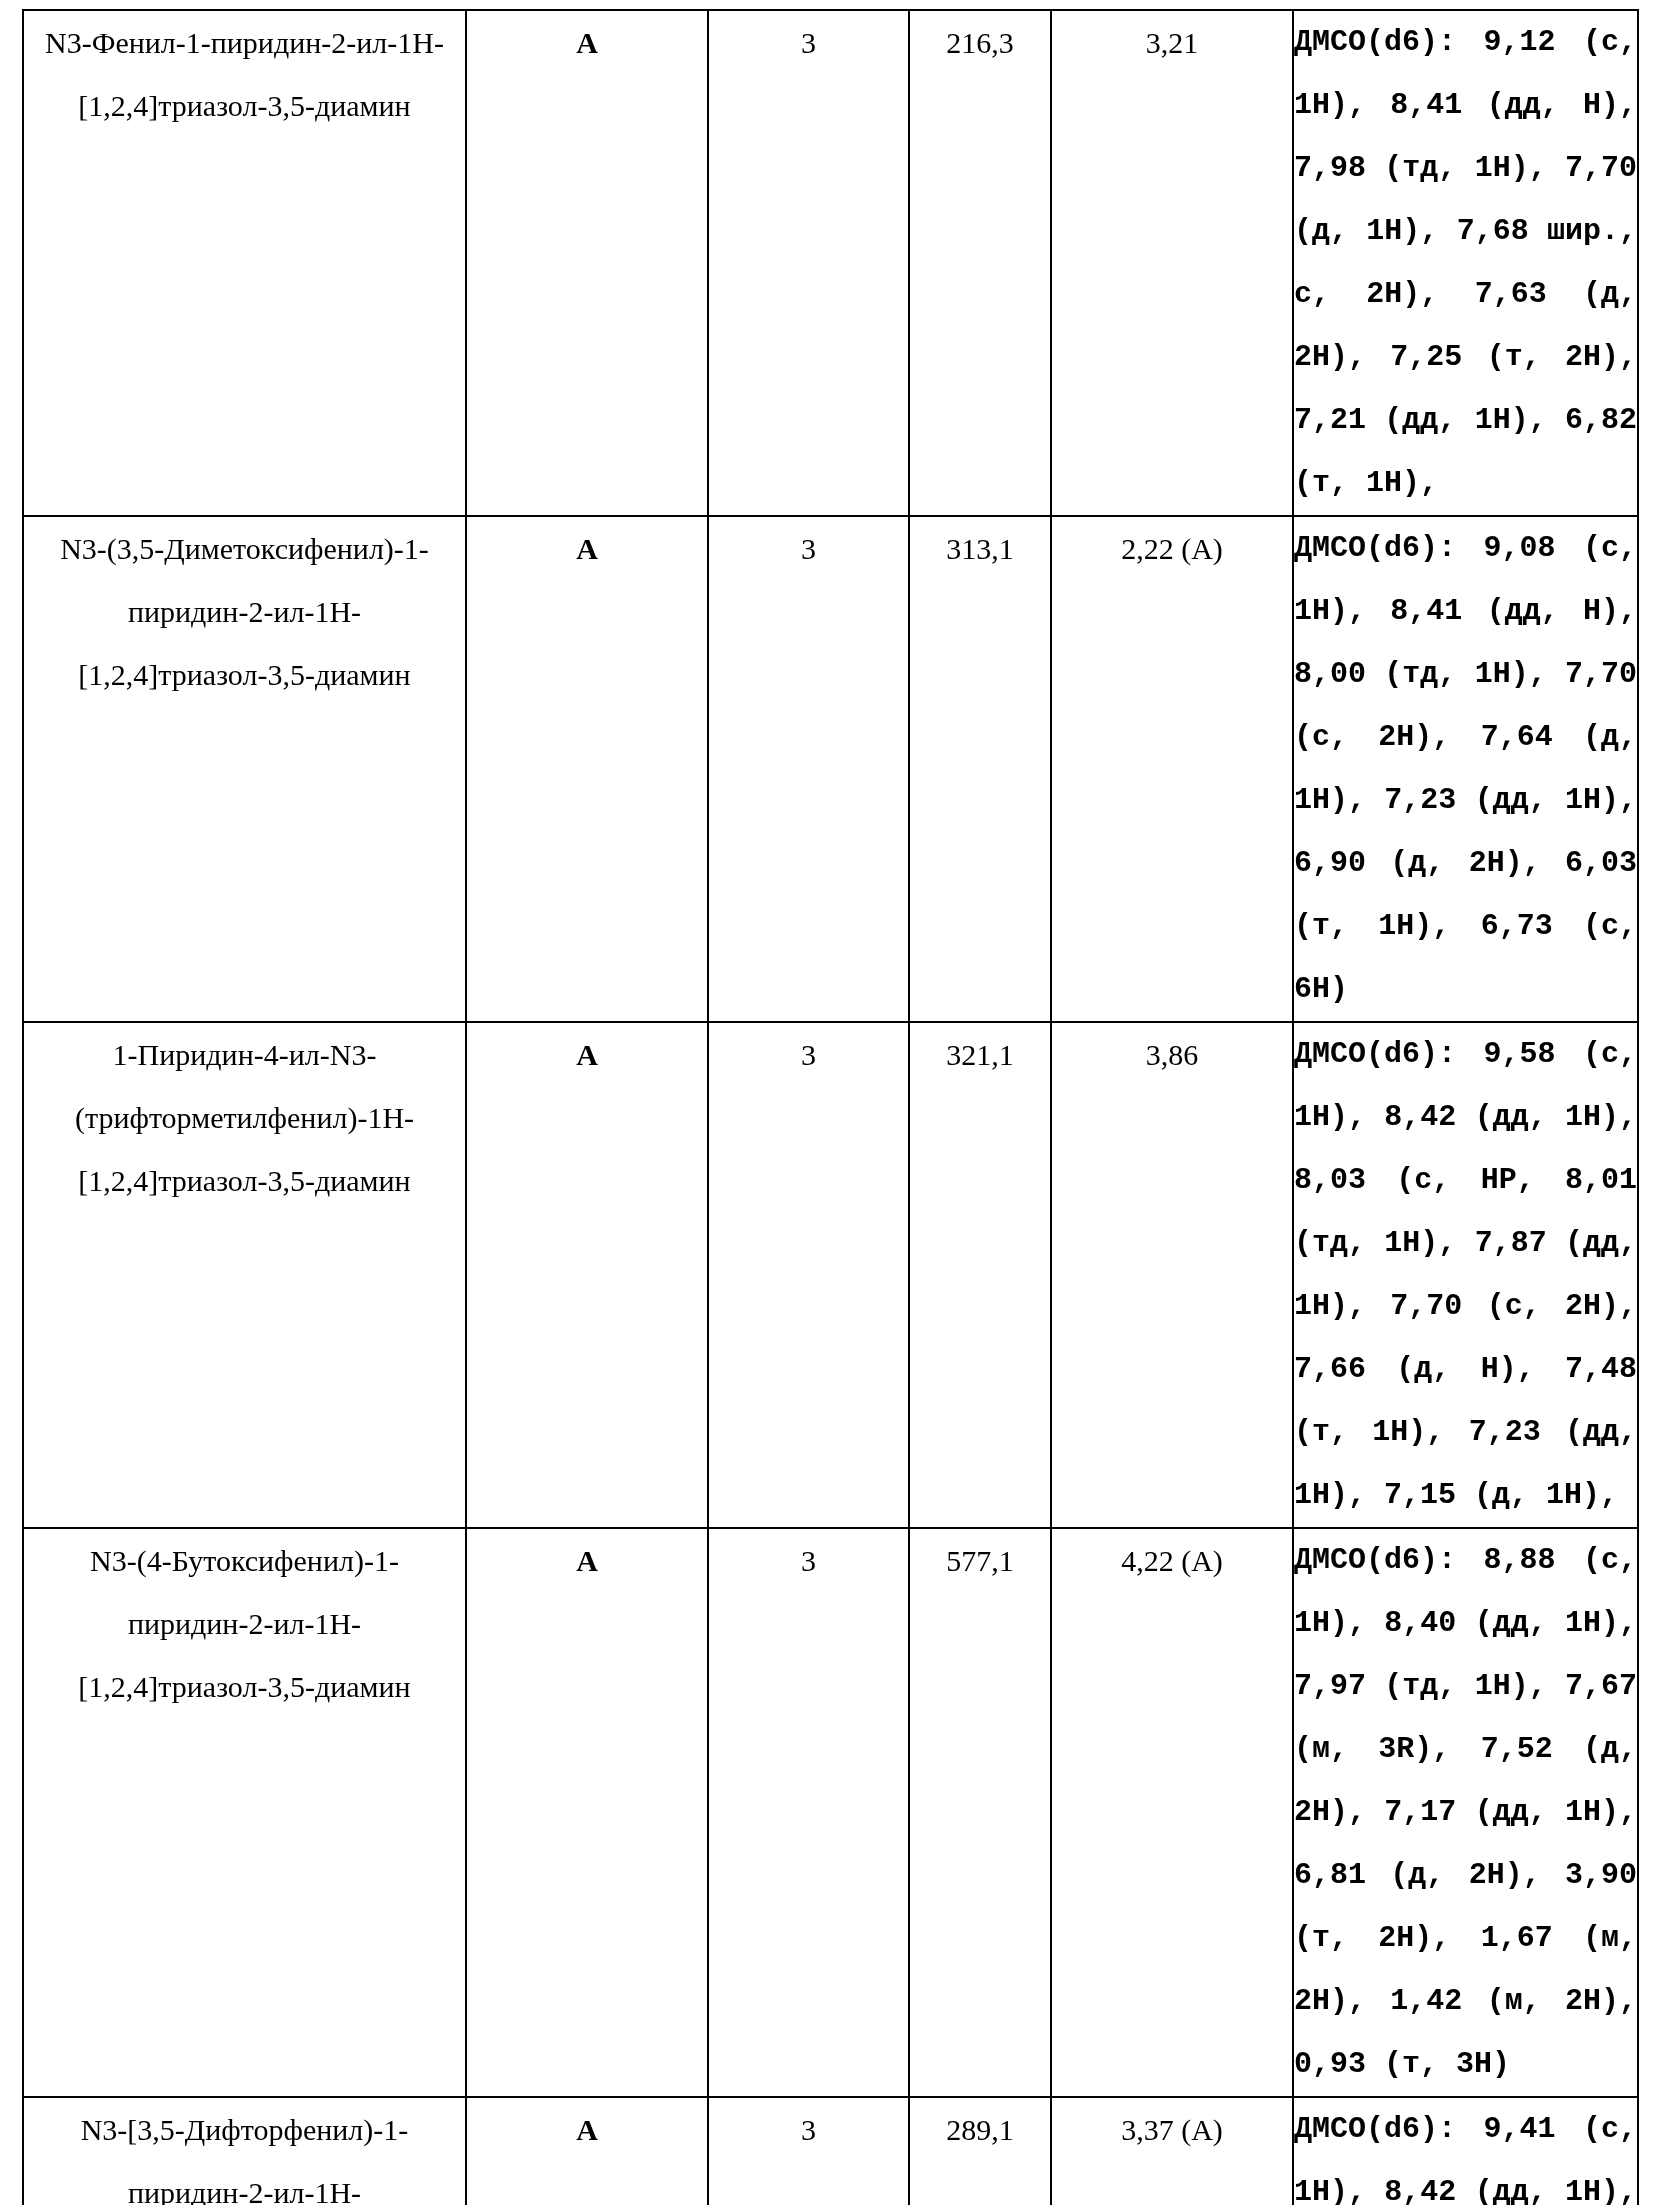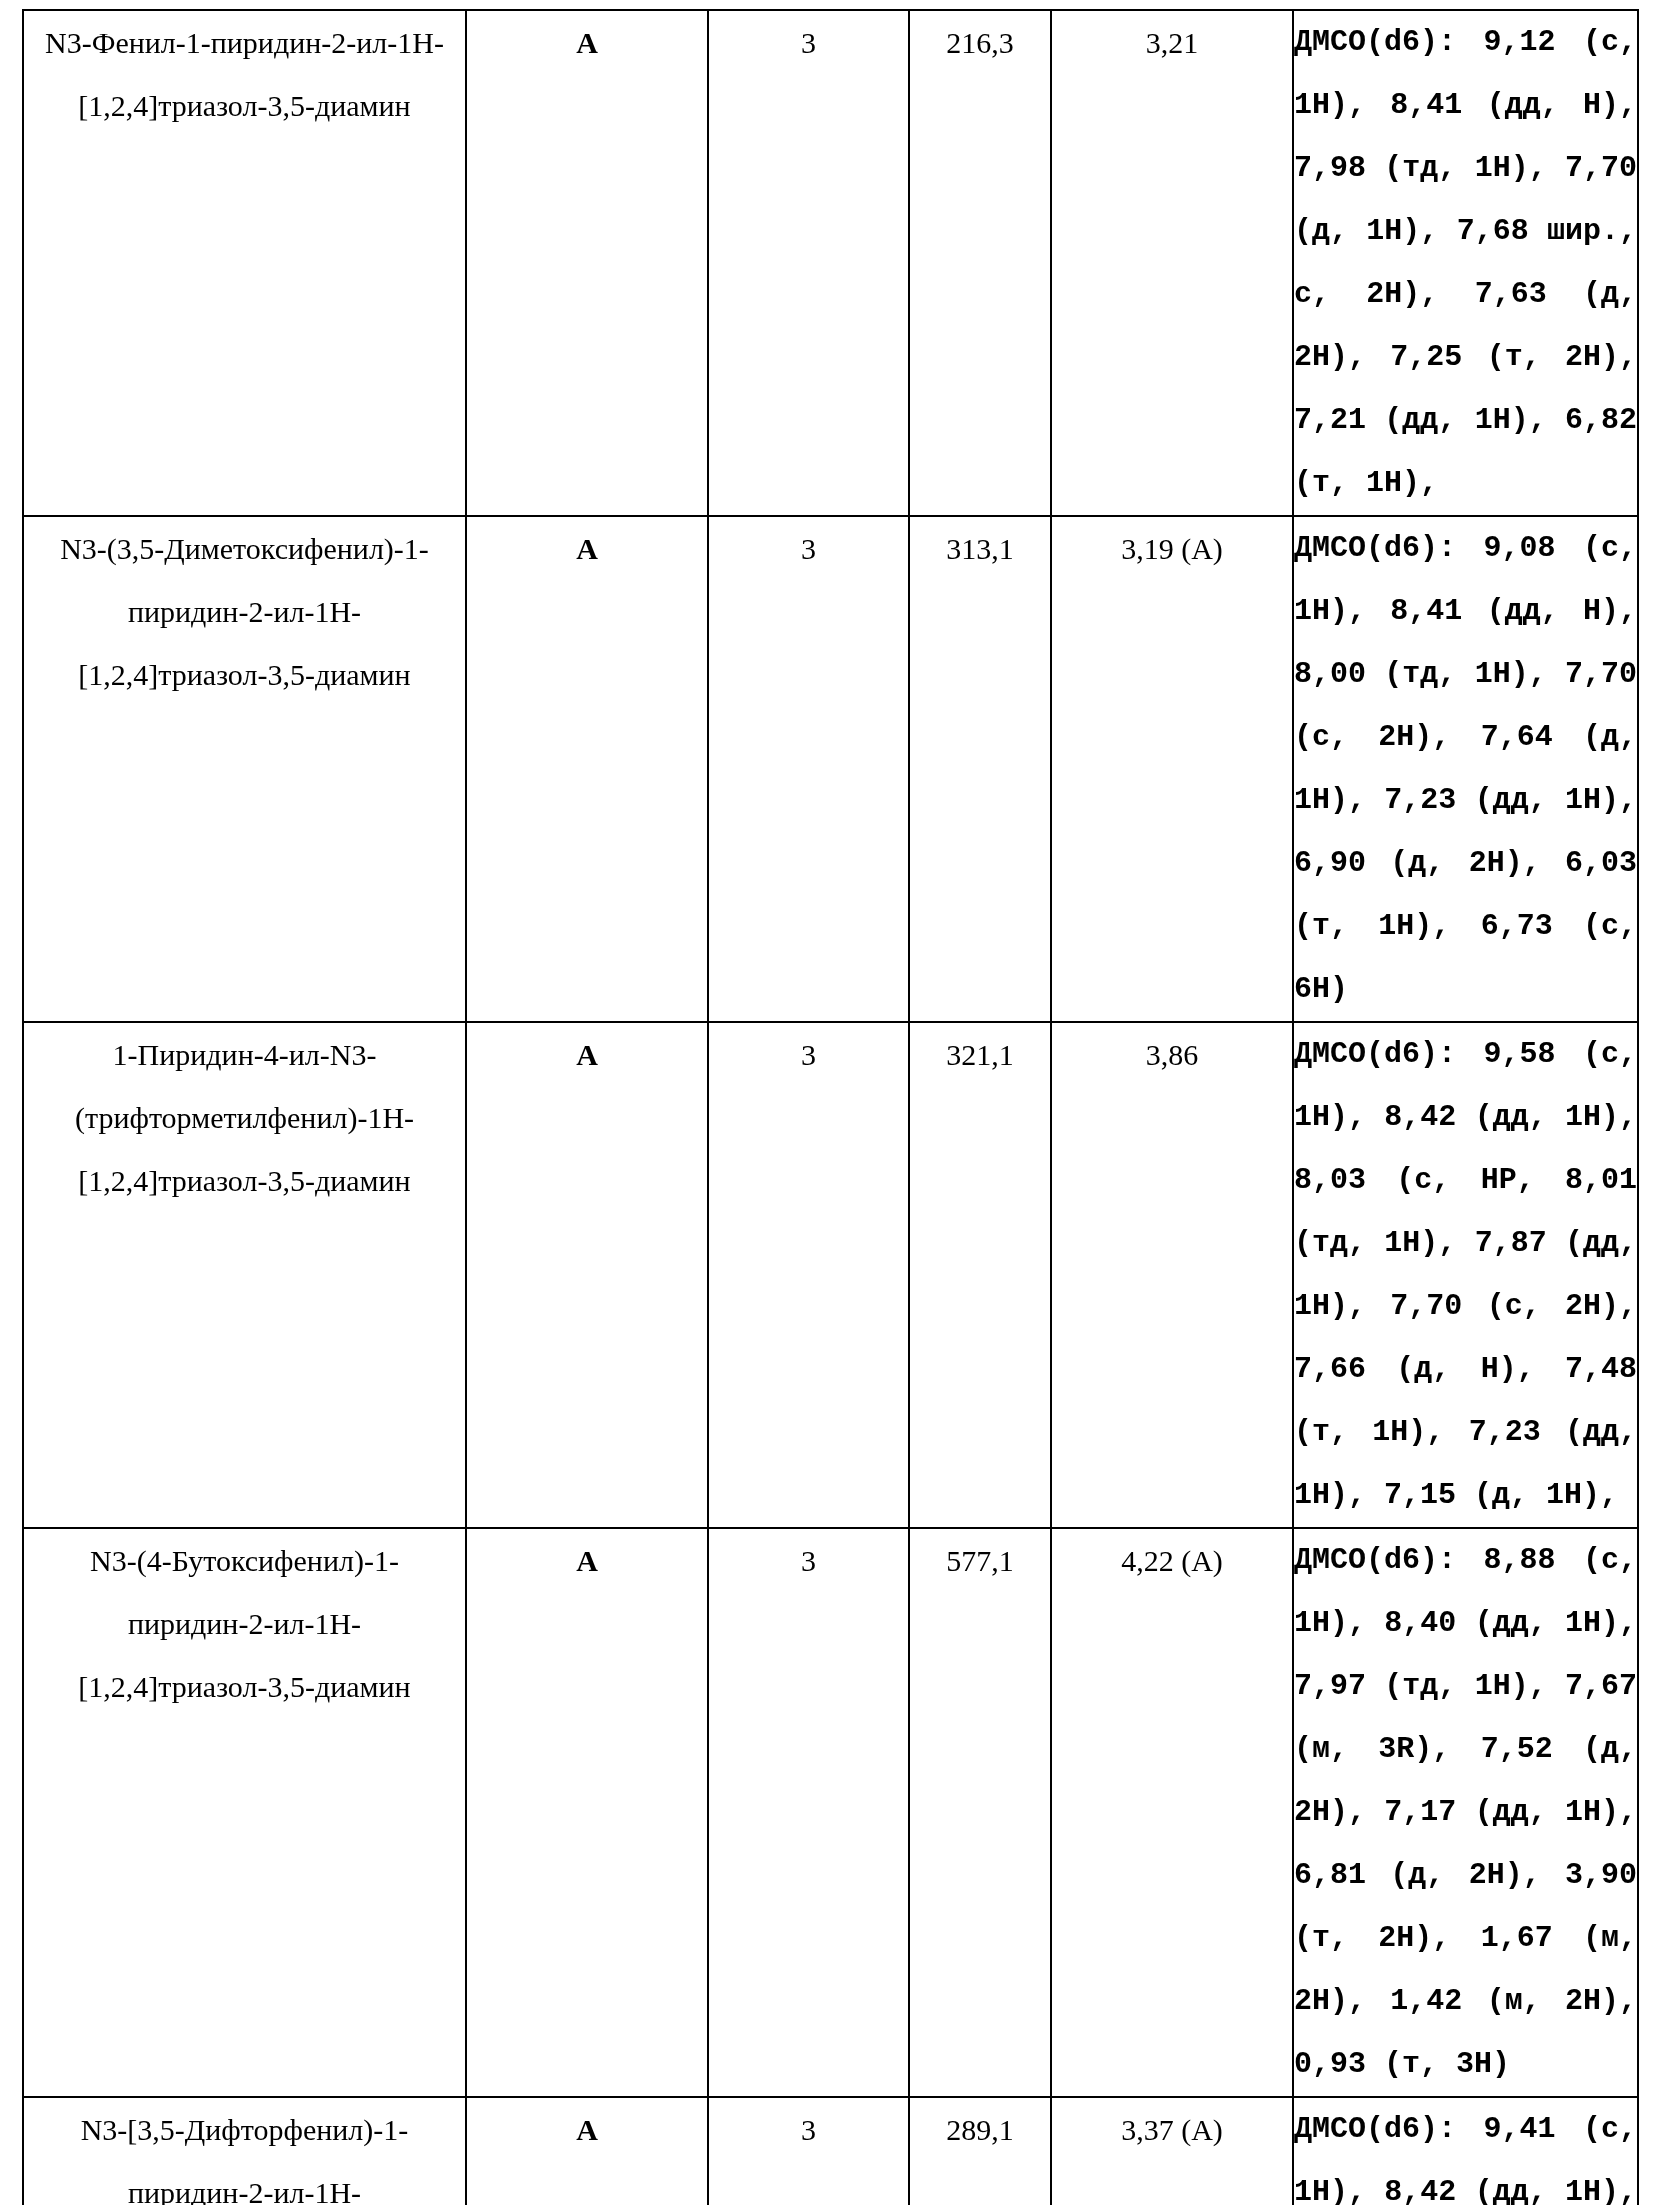--- a/index.html
+++ b/index.html
@@ -48,21 +48,21 @@
       <td class="center">3</td>
       <td class="center">216,3</td>
       <td class="center">3,21</td>
       <td class="nmr">ДМСО(d6): 9,12 (с, 1Н), 8,41 (дд, Н), 7,98 (тд, 1Н), 7,70 (д, 1Н), 7,68 шир., с, 2Н), 7,63 (д, 2Н), 7,25 (т, 2Н), 7,21 (дд, 1Н), 6,82 (т, 1Н),</td>
     </tr>
     <tr class="r2">
       <td class="name">N3-(3,5-Диметоксифенил)-1-пиридин-2-ил-1Н-[1,2,4]триазол-3,5-диамин</td>
       <td class="center bold">A</td>
       <td class="center">3</td>
       <td class="center">313,1</td>
-      <td class="center">3,19 (A)</td>
+      <td class="center">2,22 (A)</td>
       <td class="nmr">ДМСО(d6): 9,08 (с, 1Н), 8,41 (дд, Н), 8,00 (тд, 1Н), 7,70 (с, 2Н), 7,64 (д, 1Н), 7,23 (дд, 1Н), 6,90 (д, 2Н), 6,03 (т, 1Н), 6,73 (с, 6Н)</td>
     </tr>
     <tr class="r3">
       <td class="name">1-Пиридин-4-ил-N3-(трифторметилфенил)-1Н-[1,2,4]триазол-3,5-диамин</td>
       <td class="center bold">A</td>
       <td class="center">3</td>
       <td class="center">321,1</td>
       <td class="center">3,86</td>
       <td class="nmr">ДМСО(d6): 9,58 (с, 1Н), 8,42 (дд, 1Н), 8,03 (с, НР, 8,01 (тд, 1Н), 7,87 (дд, 1Н), 7,70 (с, 2Н), 7,66 (д, Н), 7,48 (т, 1Н), 7,23 (дд, 1Н), 7,15 (д, 1Н),</td>
     </tr>

